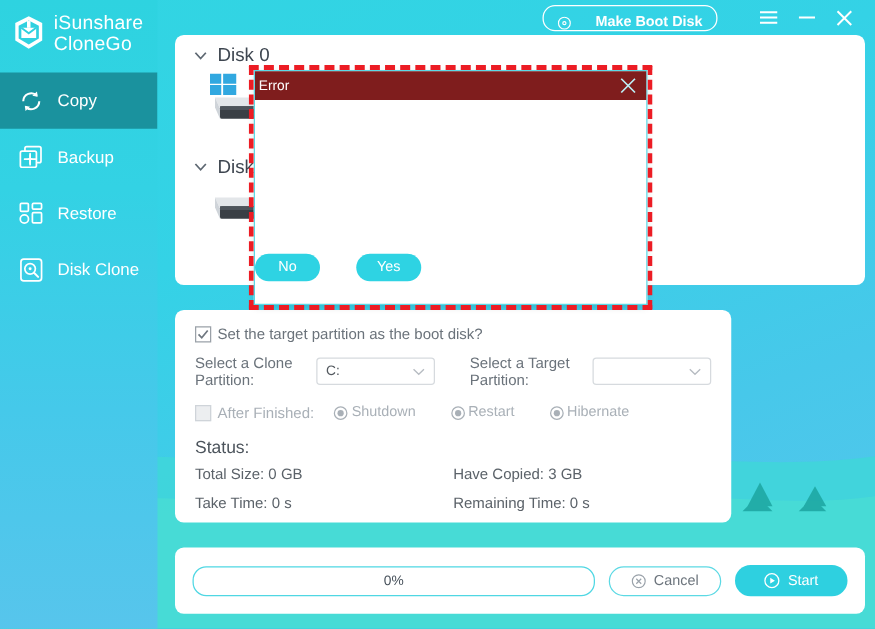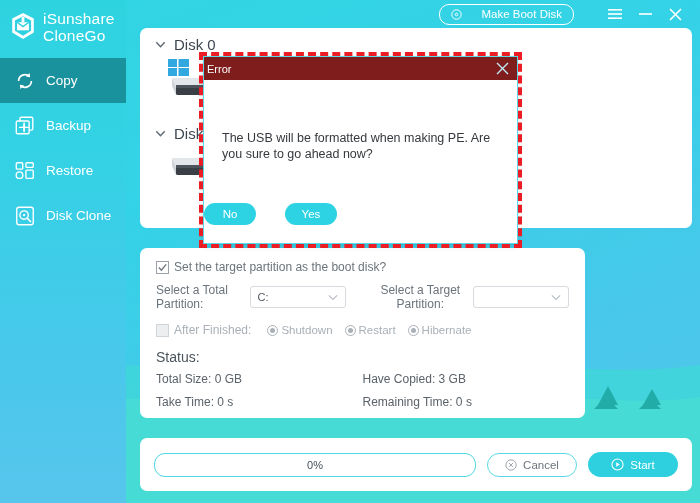--- a/index.html
+++ b/index.html
@@ -37,24 +37,25 @@
   .nav-item.active{background:#1a929e;}
   .nav-ico{width:22px;height:22px;flex:0 0 auto;display:block;}
 
   
   .topbar{
     position:absolute;left:126px;top:0;right:0;height:28px;
     display:flex;align-items:center;justify-content:flex-end;gap:0px;
     padding-right:10px;box-sizing:border-box;
   }
   .boot-btn{
-    display:flex;align-items:center;gap:19px;
+    display:flex;align-items:flex-end;gap:19px;
     height:19px;padding:0 11px;border:1px solid #ffffff;border-radius:10px;
     color:#ffffff;font-size:11.5px;cursor:pointer;background:transparent;
     margin-right:26px;
+    font-weight:bold;
   }
   .win-ctl{
     width:30px;height:26px;display:flex;align-items:center;justify-content:center;
     cursor:pointer;
   }
 
   
   .panel{
     position:absolute;background:#ffffff;border-radius:7px;
   }
@@ -85,21 +86,21 @@
   .cb.checked{border-color:#9aa1a8;}
   .cb.disabled{background:#eceef0;border-color:#cfd4d9;}
   .lbl{color:#6b737b;font-size:12px;}
   .lbl.dim{color:#a9b0b7;}
   .sel{
     width:128px;height:22px;border:1px solid #d6dade;border-radius:3px;background:#fff;
     display:flex;align-items:center;justify-content:space-between;
     padding:0 7px;box-sizing:border-box;font-size:11px;color:#53595f;cursor:pointer;
     margin-left:6px;
   }
-  .radio-grp{display:flex;align-items:center;gap:12px;margin-left:16px;}
+  .radio-grp{display:flex;align-items:center;gap:28px;margin-left:16px;}
   .radio{display:flex;align-items:center;gap:3px;color:#a9b0b7;font-size:11.5px;cursor:pointer;}
   .rdot{
     width:11px;height:11px;border-radius:50%;border:1.5px solid #a9b0b7;background:#fff;
     display:inline-flex;align-items:center;justify-content:center;box-sizing:border-box;flex:0 0 auto;
   }
   .rdot i{width:5px;height:5px;border-radius:50%;background:#a9b0b7;display:block;}
 
   .status-title{font-size:14px;color:#4c545c;margin:4px 0 7px 0;}
   .stat-grid{display:flex;flex-wrap:wrap;}
   .stat{width:50%;font-size:12px;color:#5b6269;margin-bottom:9px;}
@@ -311,28 +312,28 @@
       <div class="row r1">
         <span class="cb checked">
           <svg width="11" height="11" viewBox="0 0 12 12">
             <path d="M2 6 L4.8 9 L10 2.6" fill="none" stroke="#6f7780" stroke-width="1.5"></path>
           </svg>
         </span>
         <span class="lbl">Set the target partition as the boot disk?</span>
       </div>
 
       <div class="row r2">
-        <span class="lbl">Select a Total Partition:</span>
+        <span class="lbl">Select a Clone Partition:</span>
         <span class="sel">
           <span>C:</span>
           <svg width="10" height="7" viewBox="0 0 12 8">
             <path d="M1 1.5 L6 6.3 L11 1.5" fill="none" stroke="#b7bcc2" stroke-width="1.3"></path>
           </svg>
         </span>
-        <span class="lbl" style="margin-left:28px;text-align:center;">Select a Target Partition:</span>
+        <span class="lbl" style="margin-left:28px;">Select a Target Partition:</span>
         <span class="sel">
           <span></span>
           <svg width="10" height="7" viewBox="0 0 12 8">
             <path d="M1 1.5 L6 6.3 L11 1.5" fill="none" stroke="#b7bcc2" stroke-width="1.3"></path>
           </svg>
         </span>
       </div>
 
       <div class="row r3">
         <span class="cb disabled"></span>
@@ -397,21 +398,20 @@
   <div class="modal-wrap">
     <div class="modal">
       <div class="modal-title">
         <span class="t">Error</span>
         <span class="modal-x">
           <svg width="13" height="13" viewBox="0 0 13 13">
             <path d="M1 1 L12 12 M12 1 L1 12" stroke="#bdeef5" stroke-width="1.4"></path>
           </svg>
         </span>
       </div>
-      <div class="modal-msg">The USB will be formatted when making PE. Are you sure to go ahead now?</div>
       <div class="modal-btns">
         <div class="mbtn">No</div>
         <div class="mbtn">Yes</div>
       </div>
     </div>
     <div class="modal-dash" style="border-color: rgb(236, 28, 36);"></div>
   </div>
 
 </div>
 

